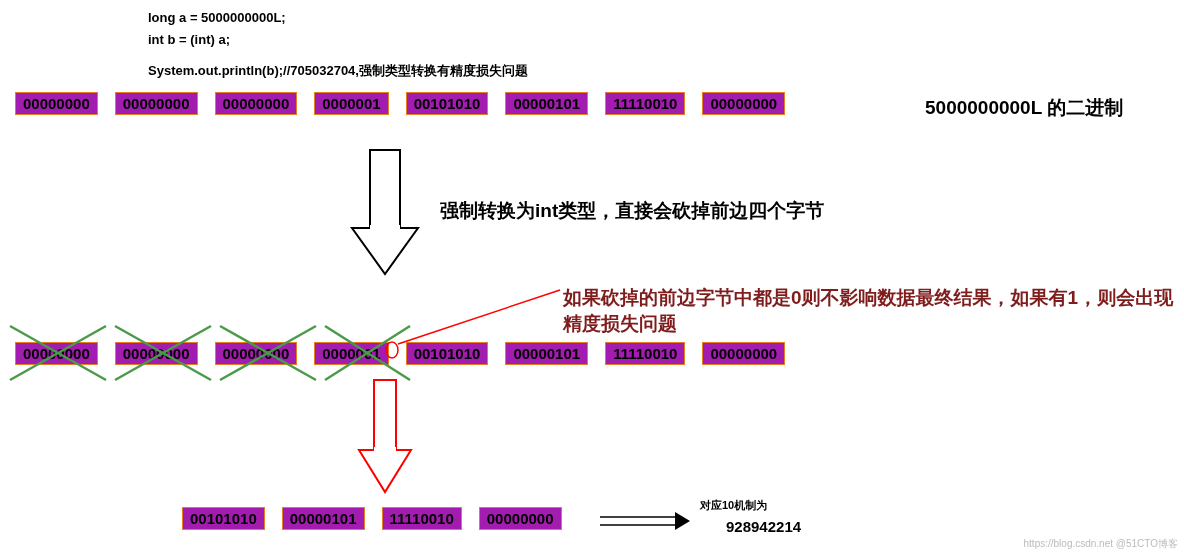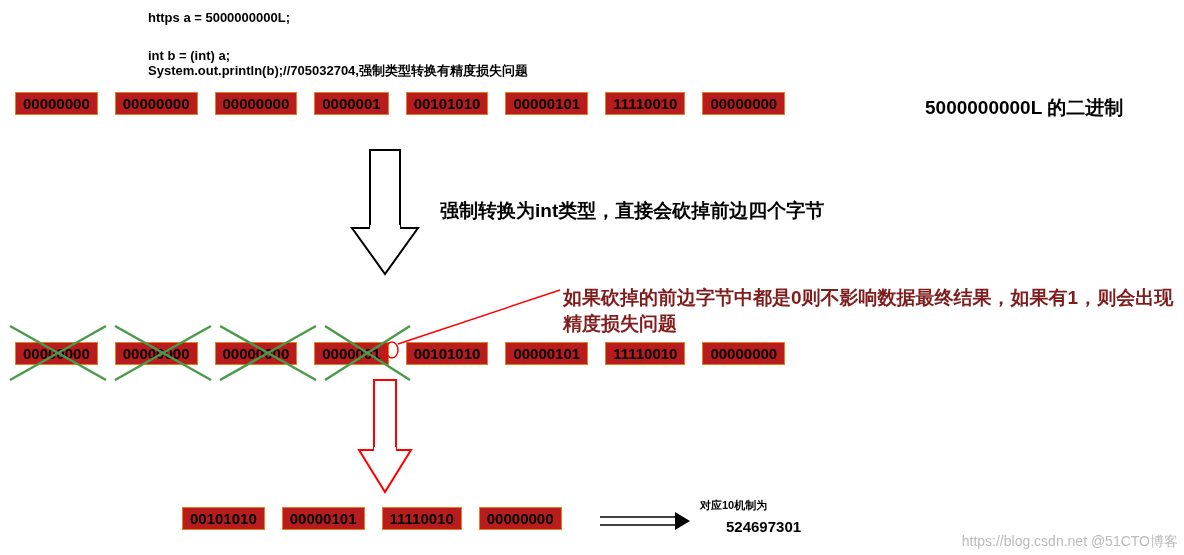--- a/index.html
+++ b/index.html
@@ -20,43 +20,43 @@
     .byte-row {
       position: absolute;
       display: flex;
     }
     .byte-box {
       border: 1px solid #e67e22;
       padding: 2px 7px;
       margin-right: 17px;
       font-size: 15px;
       font-weight: bold;
-      background: #b91c1c;
+      background: #a21caf;
     }
     .label-text {
       position: absolute;
       font-size: 19px;
       font-weight: bold;
     }
     .red-text { color: #7f1d1d; }
     .watermark {
       position: absolute;
       right: 6px;
       bottom: 4px;
       color: #bbb;
-      font-size: 14px;
+      font-size: 10px;
       font-weight: normal;
     }
     svg { position: absolute; overflow: visible; }
   </style>
 </head>
 <body>
 
-<div class="code-line" style="top:10px">https a = 5000000000L;</div>
-<div class="code-line" style="top:48px">int b = (int) a;</div>
+<div class="code-line" style="top:10px">long a = 5000000000L;</div>
+<div class="code-line" style="top:32px">int b = (int) a;</div>
 <div class="code-line" style="top:62px">System.out.println(b);//705032704,强制类型转换有精度损失问题</div>
 
 <div class="byte-row" style="top:92px; left:15px">
   <div class="byte-box">00000000</div>
   <div class="byte-box">00000000</div>
   <div class="byte-box">00000000</div>
   <div class="byte-box">0000001</div>
   <div class="byte-box">00101010</div>
   <div class="byte-box">00000101</div>
   <div class="byte-box">11110010</div>
@@ -117,15 +117,15 @@
   <div class="byte-box">00000000</div>
 </div>
 
 <svg style="left:600px; top:512px" width="90" height="18">
   <line x1="0" y1="5" x2="75" y2="5" stroke="black" stroke-width="1.5"></line>
   <line x1="0" y1="13" x2="75" y2="13" stroke="black" stroke-width="1.5"></line>
   <polygon points="75,0 90,9 75,18" fill="black"></polygon>
 </svg>
 
 <div class="label-text" style="top:498px; left:700px; font-size:11px">对应10机制为</div>
-<div class="label-text" style="top:518px; left:726px; font-size:15px">524697301</div>
+<div class="label-text" style="top:518px; left:726px; font-size:15px">928942214</div>
 
 <div class="watermark">https://blog.csdn.net @51CTO博客</div>
 
 </body></html>

